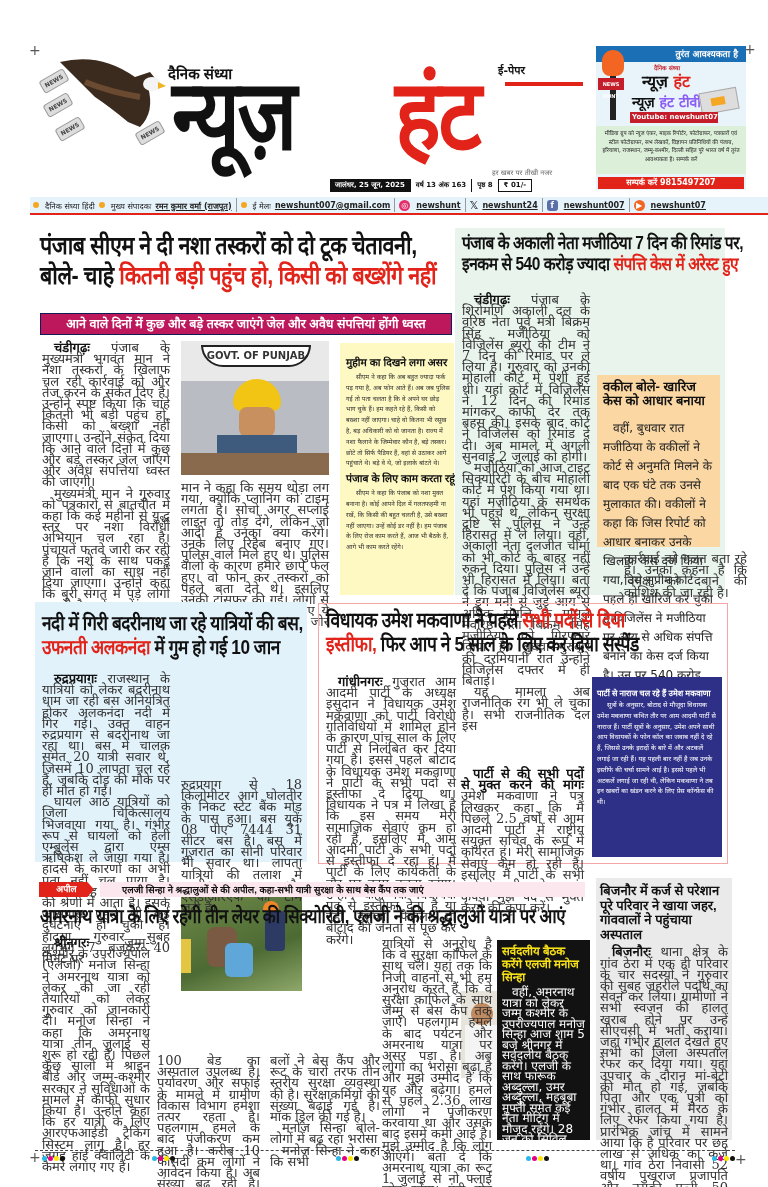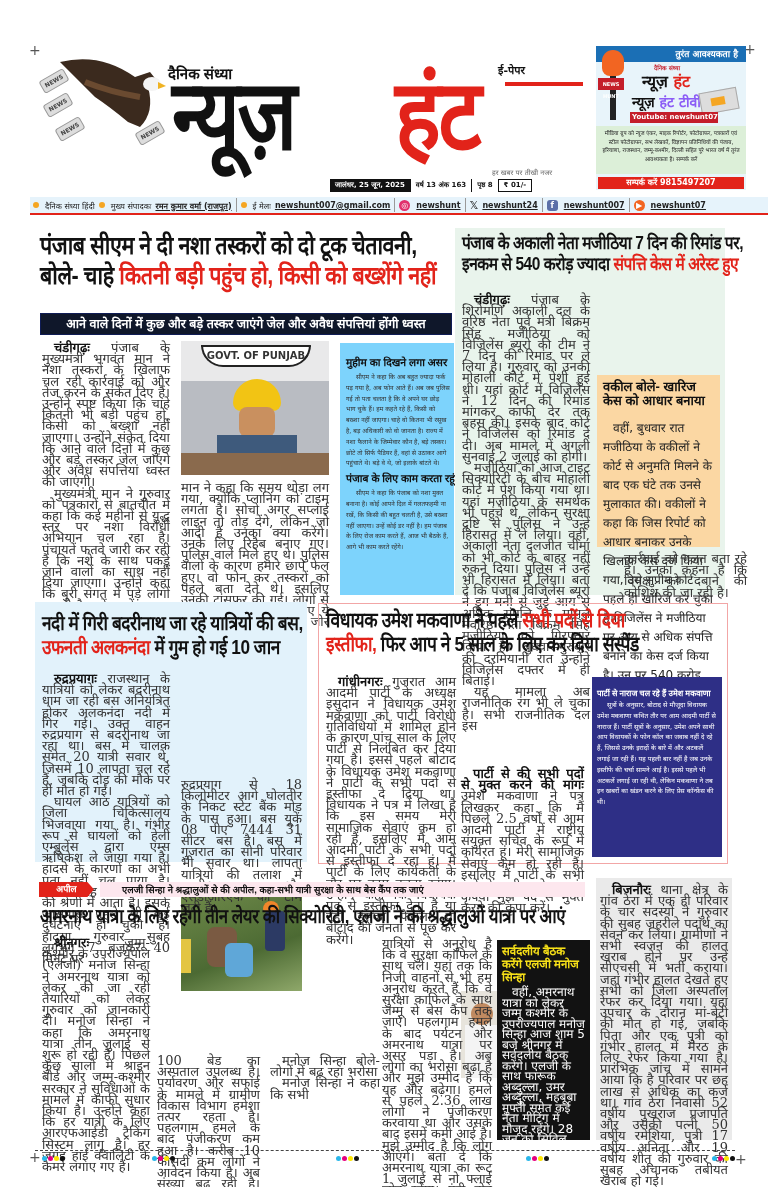--- a/index.html
+++ b/index.html
@@ -49,25 +49,25 @@
   
   .hl { font-family: "Liberation Sans", sans-serif; font-weight: bold; color: #111; line-height: 1.18; letter-spacing: -0.5px; }
   .red { color: #e2231a; }
   .body { font-family: "DejaVu Serif", serif; font-size: 13px; line-height: 11.2px; color: #333; text-align: justify; }
   .body p { text-indent: 12px; }
   .body b { color: #111; }
   .photo { background: #888; overflow: hidden; position: relative; }
 
   
   .a1-hl { left: 40px; top: 231px; width: 420px; font-size: 25px; transform: scaleX(0.86); transform-origin: left top; white-space: nowrap; }
-  .a1-sub { left: 40px; top: 313px; width: 412px; height: 22px; background: #0f172a; border: 1px solid #0f1c55; color: #fff; font-size: 12.5px; font-weight: bold; text-align: center; line-height: 20px; font-family: "Liberation Sans", sans-serif; }
+  .a1-sub { left: 40px; top: 313px; width: 412px; height: 22px; background: #be185d; border: 1px solid #0f1c55; color: #fff; font-size: 12.5px; font-weight: bold; text-align: center; line-height: 20px; font-family: "Liberation Sans", sans-serif; }
   .a1-col1 { left: 42px; top: 342px; width: 128px; }
   .a1-photo { left: 181px; top: 341px; width: 148px; height: 134px; }
   .a1-col2 { left: 181px; top: 482px; width: 148px; }
-  .a1-box { left: 340px; top: 343px; width: 114px; height: 252px; background: #7dd3fc; padding: 10px 4px 4px 6px; }
+  .a1-box { left: 340px; top: 343px; width: 114px; height: 252px; background: #fef9c3; padding: 10px 4px 4px 6px; }
   .a1-box h4 { font-family: "Liberation Sans", sans-serif; font-size: 10.5px; font-weight: bold; color: #111; margin: 2px 0 3px; white-space: nowrap; }
   .a1-box .bb { font-size: 6.3px; line-height: 10.8px; color: #333; }
   .a1-box .bb p { text-indent: 10px; }
 
   
   .a2 { left: 455px; top: 228px; width: 270px; height: 367px; background: #e9f4ec; }
   .a2-hl { left: 462px; top: 233px; font-size: 18px; transform: scaleX(0.86); transform-origin: left top; white-space: nowrap; }
   .a2-col { left: 462px; top: 294px; width: 128px; }
   .a2-photo { left: 597px; top: 291px; width: 123px; height: 82px; }
   .a2-box { left: 597px; top: 375px; width: 123px; height: 172px; background: #fbd7a3; padding: 5px 6px; }
@@ -300,34 +300,36 @@
 <div class="abs appeal-strip">एलजी सिन्हा ने श्रद्धालुओं से की अपील, कहा-सभी यात्री सुरक्षा के साथ बेस कैंप तक जाएं</div>
 <div class="abs hl a5-hl">अमरनाथ यात्रा के लिए रहेगी तीन लेयर की सिक्योरिटी, एलजी ने की श्रद्धालुओं यात्रा पर आएं</div>
 <div class="abs body a5-col1">
   <p><b>श्रीनगरः</b> <span>जम्मू-कश्मीर के उपराज्यपाल (एलजी) मनोज सिन्हा ने अमरनाथ यात्रा को लेकर की जा रही तैयारियों को लेकर गुरुवार को जानकारी दी। मनोज सिन्हा ने कहा कि अमरनाथ यात्रा तीन जुलाई से शुरू हो रही है। पिछले कुछ सालों में श्राइन बोर्ड और जम्मू-कश्मीर सरकार ने सुविधाओं के मामले में काफी सुधार किया है। उन्होंने कहा कि हर यात्री के लिए आरएफआईडी ट्रैकिंग सिस्टम लागू है। हर जगह हाई क्वालिटी के कैमरे लगाए गए हैं।</span></p>
 </div>
 
 <div class="abs body a5-col2">
     <p style="text-indent:0">100 बेड का अस्पताल उपलब्ध है। पर्यावरण और सफाई के मामले में ग्रामीण विकास विभाग हमेशा तत्पर रहता है। पहलगाम हमले के बाद पंजीकरण कम हुआ है। करीब 10 फीसदी कम लोगों ने आवेदन किया है। अब संख्या बढ़ रही है। सुरक्षा</p>
   </div>
 <div class="abs body a5-col3">
+  <p style="text-indent:0">बलों ने बेस कैंप और रूट के चारों तरफ तीन स्तरीय सुरक्षा व्यवस्था की है। सुरक्षाकर्मियों की संख्या बढ़ाई गई है। मॉक ड्रिल की गई है।</p>
   <p>मनोज सिन्हा बोले- लोगों में बढ़ रहा भरोसा</p>
   <p>मनोज सिन्हा ने कहा कि सभी</p>
 </div>
 <div class="abs body a5-col4">
     <p style="text-indent:0">यात्रियों से अनुरोध है कि वे सुरक्षा काफिले के साथ चलें। यहां तक कि निजी वाहनों से भी हम अनुरोध करते हैं कि वे सुरक्षा काफिले के साथ जम्मू से बेस कैंप तक जाएं। पहलगाम हमले के बाद पर्यटन और अमरनाथ यात्रा पर असर पड़ा है। अब लोगों का भरोसा बढ़ा है और मुझे उम्मीद है कि यह और बढ़ेगा। हमले से पहले 2.36 लाख लोगों ने पंजीकरण करवाया था और उसके बाद इसमें कमी आई है। मुझे उम्मीद है कि लोग आएंगे। बता दें कि अमरनाथ यात्रा का रूट 1 जुलाई से नो फ्लाई जोन रहेगा। एंटी ड्रोन सिस्टम की पूरी तैनाती रहेगी। अमरनाथ यात्रा के लिए सुरक्षा के कड़े इंतजाम किए गए हैं।</p>
   </div>
 <div class="abs a5-box">
   <h4>सर्वदलीय बैठक करेंगे एलजी मनोज सिन्हा</h4>
   <div class="bb">
       <p>वहीं, अमरनाथ यात्रा को लेकर जम्मू कश्मीर के उपराज्यपाल मनोज सिन्हा आज शाम 5 बजे श्रीनगर में सर्वदलीय बैठक करेंगे। एलजी के साथ फारूक अब्दुल्ला, उमर अब्दुल्ला, महबूबा मुफ्ती समेत कई नेता मीटिंग में मौजूद रहेंगे। 28 जून को सिविल सोसाइटी के प्रतिनिधियों के साथ भी एलजी बैठक करेंगे।</p>
     </div>
 </div>
 
 <div class="abs a6">
+  <h3>बिजनौर में कर्ज से परेशान पूरे परिवार ने खाया जहर, गांववालों ने पहुंचाया अस्पताल</h3>
   <div class="body">
       <p><b>बिजनौरः</b> <span>थाना क्षेत्र के गांव ठेरा में एक ही परिवार के चार सदस्यों ने गुरुवार की सुबह जहरीले पदार्थ का सेवन कर लिया। ग्रामीणों ने सभी स्वजन की हालत खराब होने पर उन्हें सीएचसी में भर्ती कराया। जहां गंभीर हालत देखते हुए सभी को जिला अस्पताल रेफर कर दिया गया। यहां उपचार के दौरान मां-बेटी की मौत हो गई, जबकि पिता और एक पुत्री को गंभीर हालत में मेरठ के लिए रेफर किया गया है। प्रारंभिक जांच में सामने आया कि है परिवार पर छह लाख से अधिक का कर्ज था। गांव ठेरा निवासी 52 वर्षीय पुखराज प्रजापति और उसकी पत्नी 50 वर्षीय रमेशिया, पुत्री 17 वर्षीय अनिता और 19 वर्षीय शीतू की गुरुवार की सुबह अचानक तबीयत खराब हो गई।</span></p>
     </div>
 </div>
 
 <div class="abs dashline"></div>
 <div class="cmyk" style="left:42px;">
     <i style="background:#2ab7ea"></i>
     <i style="background:#e6007e"></i>
     <i style="background:#ffe600"></i>

